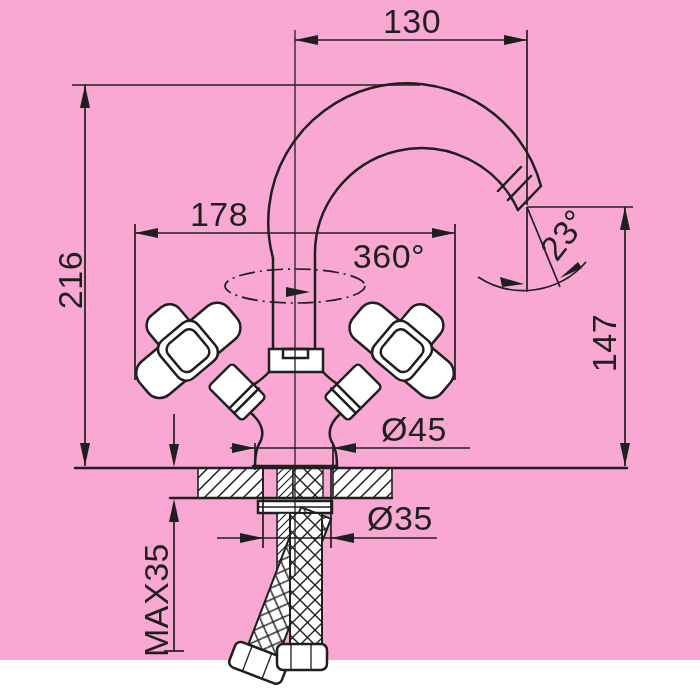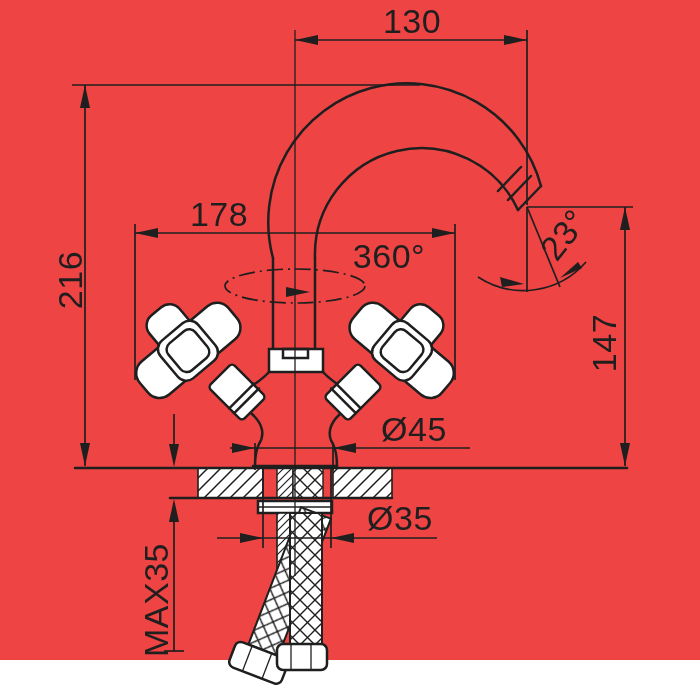--- a/index.html
+++ b/index.html
@@ -7,21 +7,21 @@
     padding: 0;
     background: #ffffff;
     width: 700px;
     height: 700px;
     overflow: hidden;
     font-family: "Liberation Sans", sans-serif;
   }
   #drawing-stage {
     width: 700px;
     height: 660px;
-    background: #ef4444;
+    background: #f9a8d4;
   }
   svg text {
     font-family: "Liberation Sans", "DejaVu Sans", sans-serif;
     font-size: 34px;
     fill: #1f1f1f;
     letter-spacing: 0.5px;
   }
   .outline { stroke: #1f1f1f; stroke-width: 2.5; fill: none; stroke-linecap: round; }
   .outline-fill { stroke: #1f1f1f; stroke-width: 2.5; fill: #ffffff; }
   .dim { stroke: #1f1f1f; stroke-width: 1.7; fill: none; }

